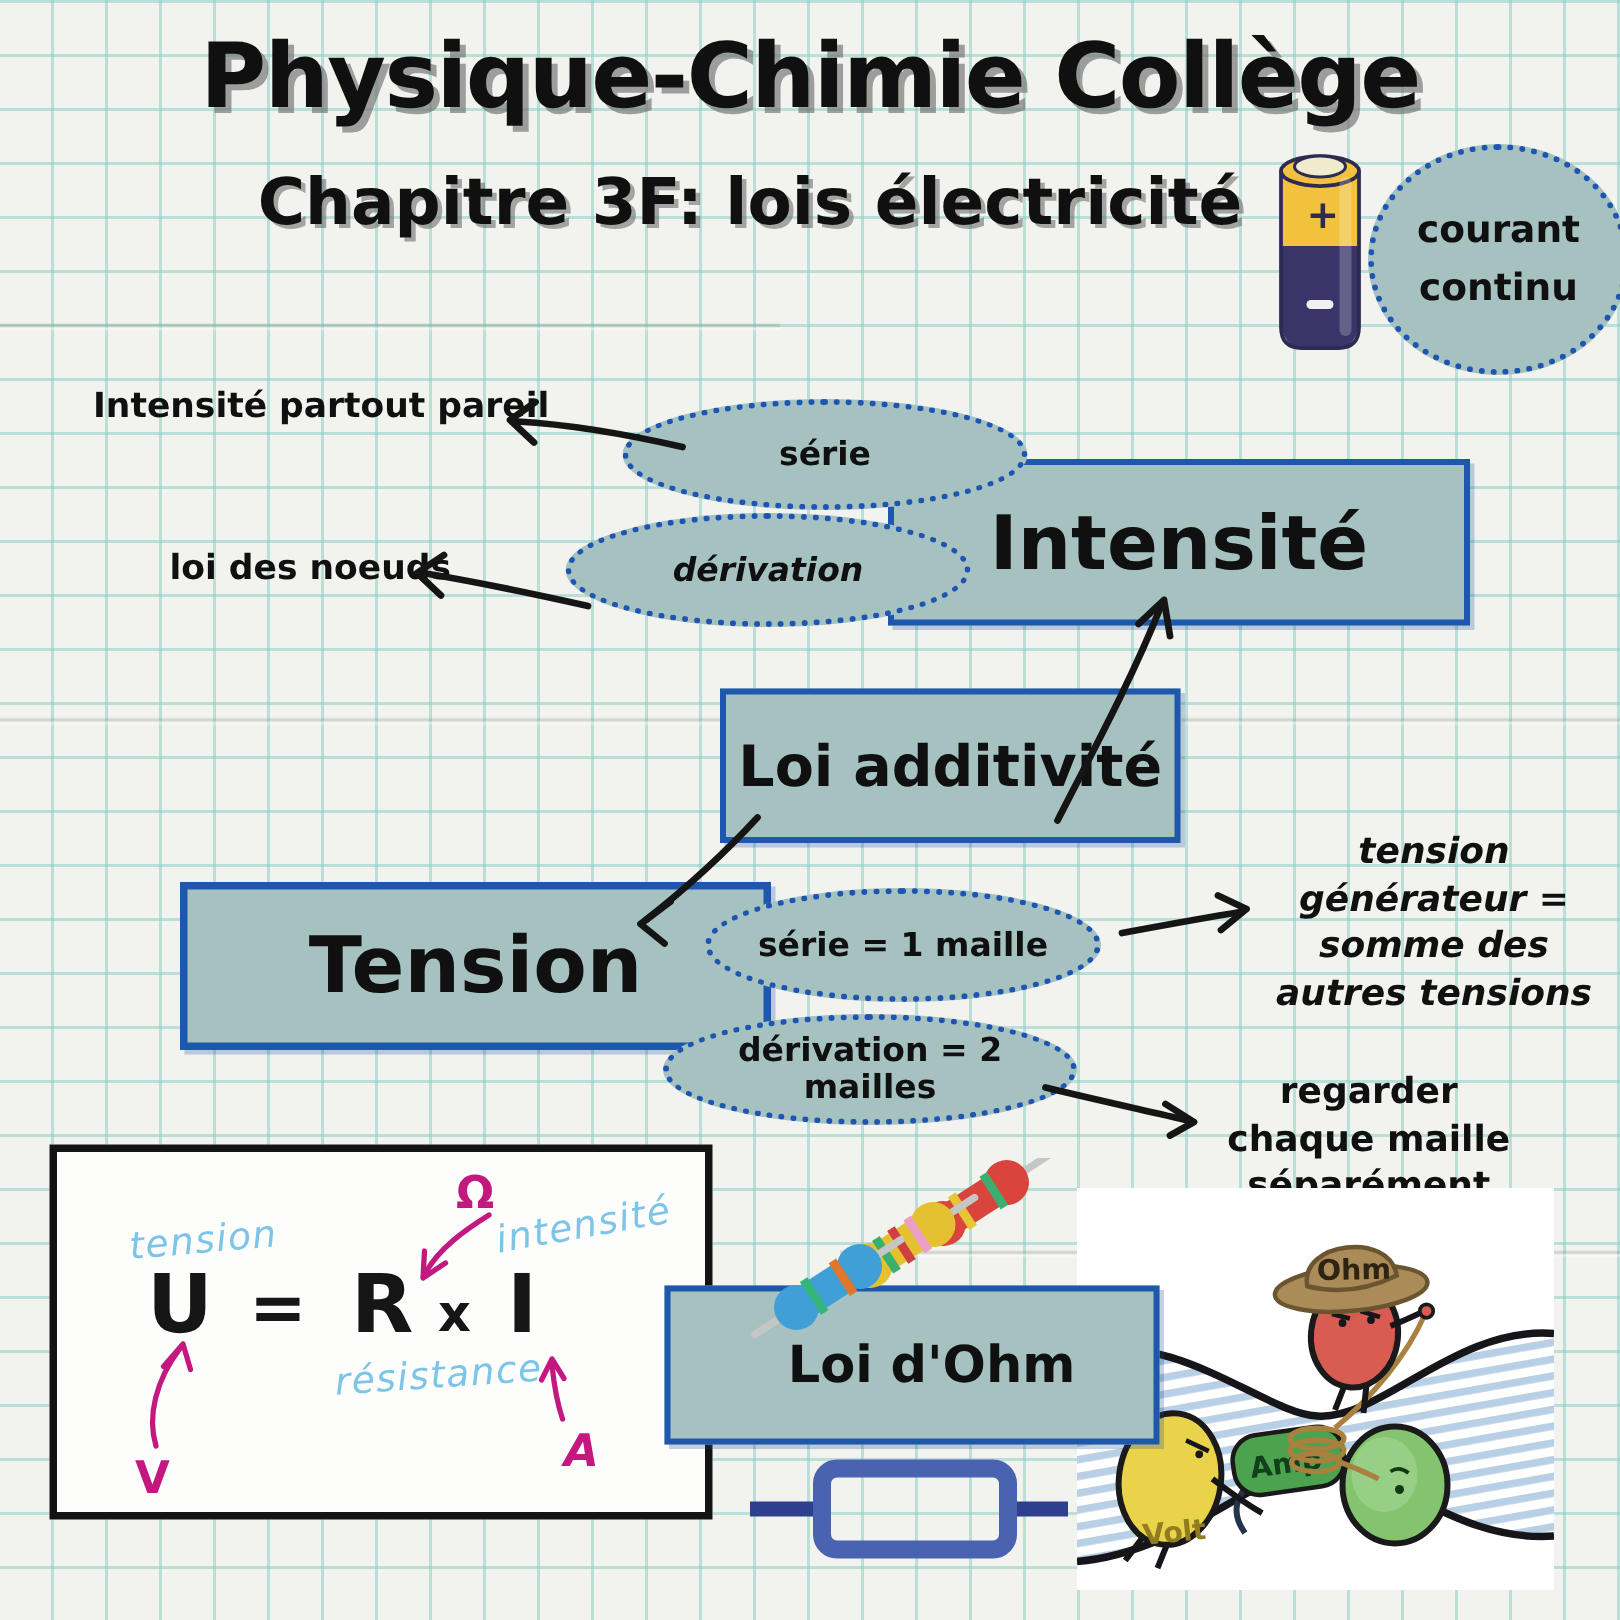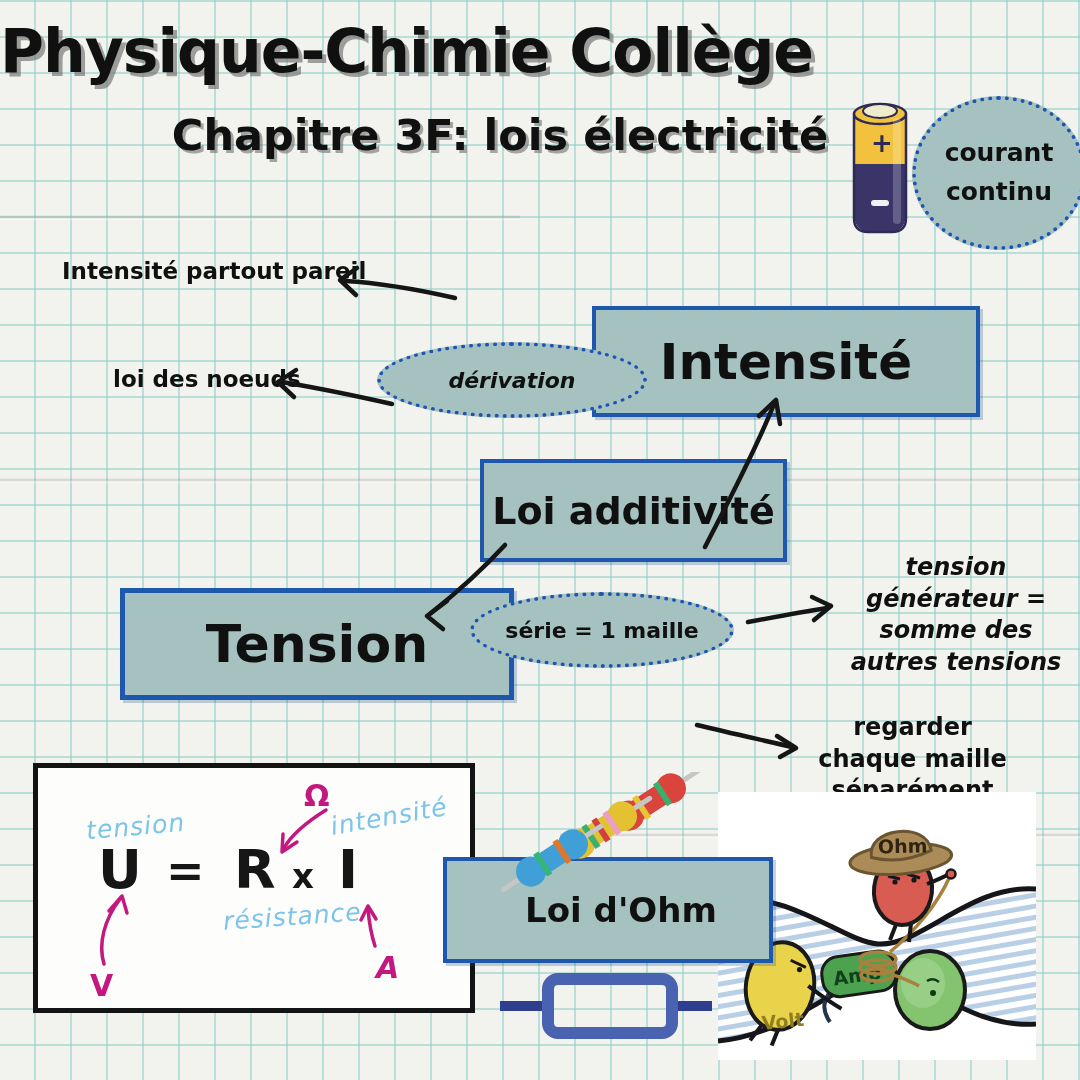--- a/index.html
+++ b/index.html
@@ -5,21 +5,21 @@
   html,body{margin:0;padding:0;background:#ddd;}
   #canvas{
     position:relative;width:1080px;height:1080px;overflow:hidden;
     background-color:#f2f3ee;
     background-image:
       repeating-linear-gradient(0deg, transparent 0 34px, rgba(140,205,198,.55) 34px 36px),
       repeating-linear-gradient(90deg, transparent 0 34px, rgba(140,205,198,.55) 34px 36px);
     font-family:"DejaVu Sans","Liberation Sans",sans-serif;color:#101010;
   }
   .crease{position:absolute;background:linear-gradient(180deg,rgba(120,120,110,.0),rgba(120,120,110,.28),rgba(255,255,255,.45),rgba(120,120,110,0));height:6px;}
-  .title{position:absolute;left:0;top:16px;width:100%;font-size:60px;font-weight:700;letter-spacing:-1px;text-shadow:4px 4px 0 rgba(110,110,110,.65);}
+  .title{position:absolute;left:0;top:16px;width:100%;text-align:center;font-size:60px;font-weight:700;letter-spacing:-1px;text-shadow:4px 4px 0 rgba(110,110,110,.65);}
   .subtitle{position:absolute;left:-40px;top:110px;width:100%;text-align:center;font-size:43px;font-weight:700;text-shadow:3px 3px 0 rgba(110,110,110,.6);}
   .node{position:absolute;background:#a5c1c0;border:4px solid #1d58ac;display:flex;align-items:center;justify-content:center;font-weight:700;box-shadow:3px 3px 0 rgba(25,70,140,.25);}
   .ellipse{position:absolute;background:#a5c1c0;border:4px dotted #1e55b2;border-radius:50%;display:flex;align-items:center;justify-content:center;font-weight:700;text-align:center;}
   .annot{position:absolute;font-weight:700;font-size:23px;line-height:1.32;}
   .center{text-align:center;}
   svg{display:block;}
   .overlay{position:absolute;left:0;top:0;pointer-events:none;}
   #formula-box{position:absolute;left:33px;top:763px;width:432px;height:240px;background:#fdfdfc;border:5px solid #131313;}
   .hand-blue{position:absolute;color:#7cc4e8;font-style:italic;font-size:25px;font-weight:400;letter-spacing:1px;}
   .hand-black{position:absolute;color:#161616;font-weight:600;}
@@ -67,25 +67,31 @@
   <div class="node" style="left:120px;top:588px;width:384px;height:102px;border-width:5px;font-size:52px;">
     <span>Tension</span>
   </div>
   <div class="node" style="left:480px;top:459px;width:299px;height:95px;font-size:38px;">
     <span>Loi additivité</span>
   </div>
   <div class="node" style="left:592px;top:306px;width:380px;height:103px;font-size:50px;">
     <span>Intensité</span>
   </div>
 
+  <div class="ellipse" style="left:415px;top:266px;width:262px;height:66px;font-size:22px;">
+    <span>série</span>
+  </div>
   <div class="ellipse" style="left:377px;top:342px;width:262px;height:68px;font-size:22px;font-style:italic;">
     <span>dérivation</span>
   </div>
   <div class="ellipse" style="left:470px;top:592px;width:256px;height:68px;font-size:22px;">
     <span>série = 1 maille</span>
+  </div>
+  <div class="ellipse" style="left:442px;top:676px;width:268px;height:66px;font-size:22px;">
+    <span>dérivation = 2 mailles</span>
   </div>
 
   <div class="annot" style="left:62px;top:256px;white-space:nowrap;">Intensité partout pareil</div>
   <div class="annot" style="left:113px;top:364px;white-space:nowrap;">loi des noeuds</div>
   <div class="annot center" style="left:832px;top:552px;width:248px;font-size:24px;font-style:italic;">tension générateur = somme des autres tensions</div>
   <div class="annot center" style="left:805px;top:712px;width:215px;font-size:24px;">regarder chaque maille séparément</div>
 
   <svg class="overlay" width="1080" height="1080" viewBox="0 0 1080 1080">
     <g stroke="#151515" stroke-width="4.5" fill="none" stroke-linecap="round">
       <path d="M455,298 C420,290 380,283 345,281"></path>

